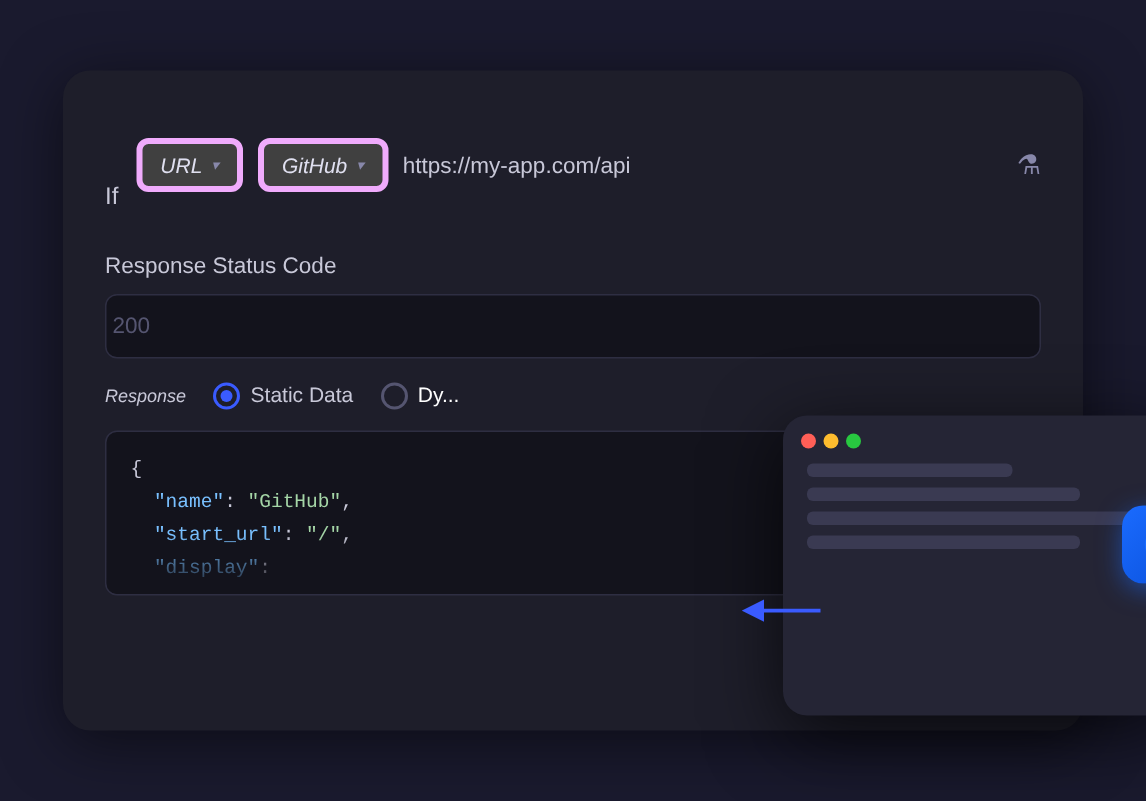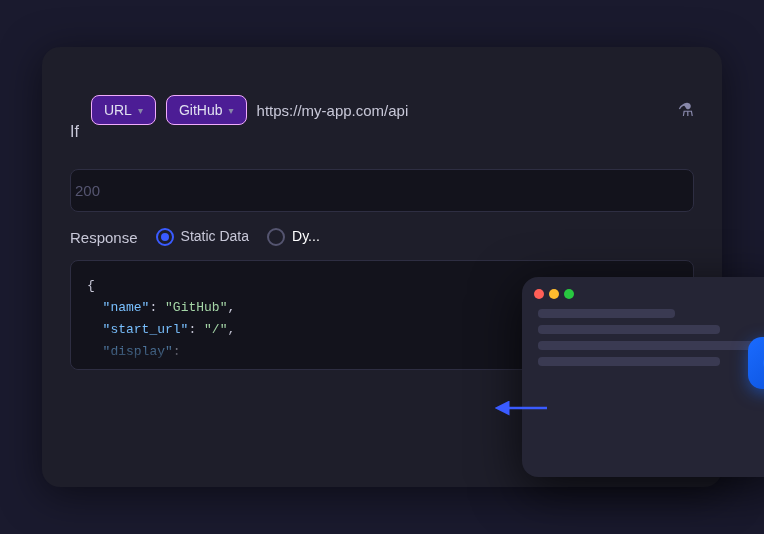--- a/index.html
+++ b/index.html
@@ -38,30 +38,31 @@
 
     .if-label {
       color: #c8c8d8;
       font-size: 16px;
       font-weight: 500;
       margin-right: 2px;
       margin-top: 44px;
     }
 
     .dropdown-btn {
-      background: #4c1d95;
-      border: 1px solid #f0abfc;
+      background: #404040;
+      border: 4px solid #f0abfc;
       border-radius: 8px;
       color: #e0e0f0;
       font-size: 14px;
       padding: 6px 12px;
       cursor: pointer;
       display: flex;
       align-items: center;
       gap: 6px;
+      font-style: italic;
     }
 
     .dropdown-arrow {
       font-size: 10px;
       color: #8888aa;
     }
 
     .url-input {
       flex: 1;
       background: transparent;
@@ -98,22 +99,23 @@
     
     .response-row {
       display: flex;
       align-items: center;
       gap: 18px;
       margin-bottom: 14px;
     }
 
     .response-label {
       color: #c8c8d8;
-      font-size: 15px;
+      font-size: 12px;
       font-weight: 500;
+      font-style: italic;
     }
 
     .radio-option {
       display: flex;
       gap: 7px;
       cursor: pointer;
     }
 
     .radio-circle {
       width: 18px;
@@ -288,20 +290,21 @@
     <button class="dropdown-btn">
       <span>GitHub</span>
       <span class="dropdown-arrow">▾</span>
     </button>
 
     <input class="url-input" type="text" value="https://my-app.com/api" style="">
 
     <span class="beaker-icon">⚗</span>
   </div>
 
+  <div class="section-label">Response Status Code</div>
   <div class="status-input-box">
     <span>200</span>
   </div>
 
   <div class="response-row">
     <span class="response-label">Response</span>
 
     <label class="radio-option">
       <div class="radio-circle filled"></div>
       <span class="radio-label">Static Data</span>

